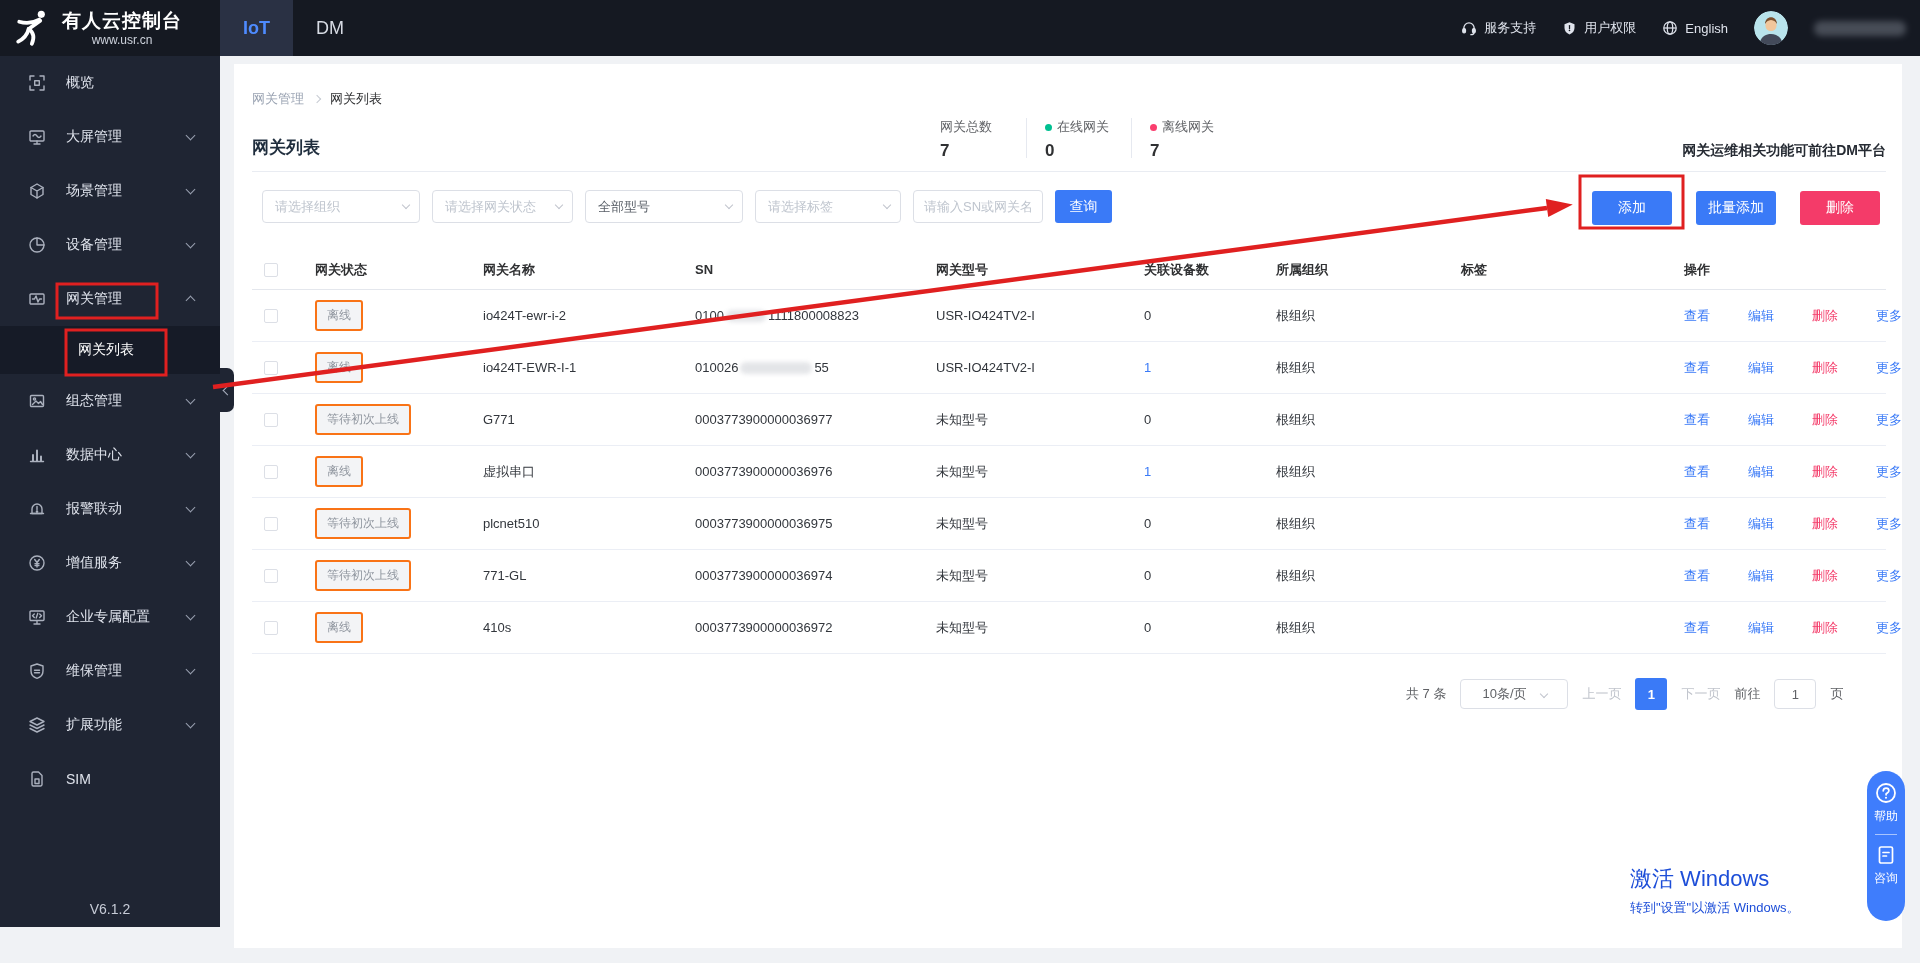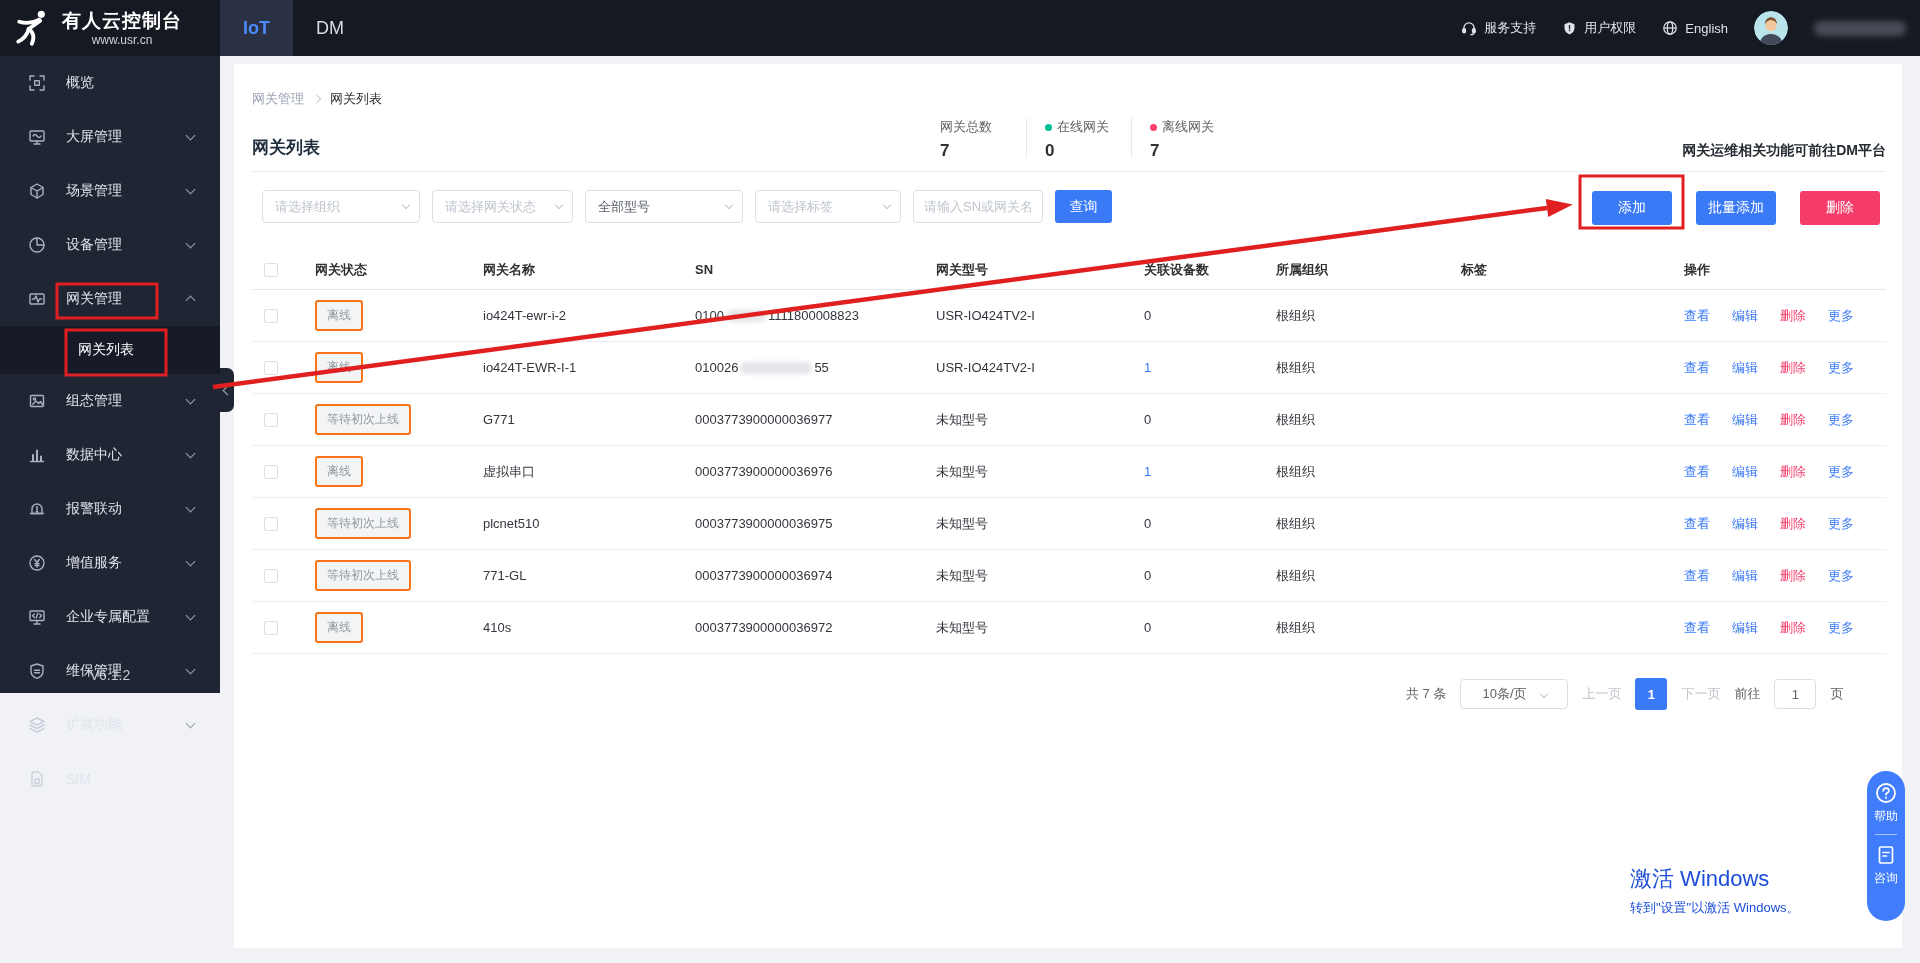--- a/index.html
+++ b/index.html
@@ -16,21 +16,21 @@
   .tabs { display:flex; }
   .tab { height:56px; line-height:56px; padding:0 23px; font-size:18px; color:#d7dbe4; cursor:pointer; }
   .tab.active { background:#2a3144; color:#4e8bff; font-weight:bold; }
   .top-right { position:absolute; right:14px; top:0; height:56px; display:flex; align-items:center; gap:26px; }
   .top-link { display:flex; align-items:center; gap:7px; color:#dfe3ec; font-size:13px; cursor:pointer; }
   .top-link svg { display:block; }
   .avatar { width:34px; height:34px; border-radius:50%; overflow:hidden; flex:0 0 34px; }
   .user-blur { width:92px; height:15px; border-radius:7px; background:#9aa1ad; opacity:.38; filter:blur(3px); }
 
   
-  .sidebar { position:absolute; left:0; top:56px; width:220px; height:637px; background:#1f2533; z-index:15; }
+  .sidebar { position:absolute; left:0; top:56px; width:220px; height:871px; background:#1f2533; z-index:15; }
   .side-item { height:54px; display:flex; align-items:center; padding-left:28px; color:#dfe3ec; font-size:14px; position:relative; cursor:pointer; }
   .si-icon { width:18px; height:18px; margin-right:20px; flex:0 0 18px; opacity:.85; }
   .si-icon svg { display:block; width:18px; height:18px; }
   .chev { width:7px; height:7px; border-right:1.6px solid #99a0b0; border-bottom:1.6px solid #99a0b0; transform:rotate(45deg); position:absolute; right:26px; top:50%; margin-top:-5px; }
   .chev.up { transform:rotate(-135deg); margin-top:-2px; }
   .side-sub { height:48px; display:flex; align-items:center; padding-left:78px; color:#c9ced9; font-size:14px; cursor:pointer; }
   .side-sub.active { background:#161b27; color:#ffffff; }
   .side-version { position:absolute; bottom:10px; left:0; width:220px; text-align:center; color:#c6cbd6; font-size:14px; }
   .collapse-handle { position:absolute; left:220px; top:368px; width:14px; height:44px; background:#1f2533; border-radius:0 7px 7px 0; z-index:16; display:flex; align-items:center; justify-content:center; cursor:pointer; }
   .collapse-handle .chev { position:static; margin:0; transform:rotate(135deg); border-color:#aab1c0; }
@@ -72,21 +72,21 @@
   .gw-table { position:absolute; left:18px; top:186px; width:1634px; }
   .t-row { display:grid; grid-template-columns:63px 168px 212px 241px 208px 132px 185px 223px 202px; align-items:center; }
   .t-head { height:40px; border-bottom:1px solid #e4e7ed; font-size:13px; font-weight:bold; color:#303133; }
   .t-body-row { height:52px; border-bottom:1px solid #ebeef5; font-size:13px; color:#32363c; }
   .cell { display:flex; align-items:center; }
   .cell-cb { padding-left:12px; }
   .cb { width:14px; height:14px; border:1px solid #dcdfe6; border-radius:2px; background:#fff; cursor:pointer; }
   .badge { display:inline-block; background:#f3f4f6; border:2px solid #f97316; color:#8f959e; font-size:12px; padding:5px 10px; border-radius:3px; white-space:nowrap; }
   .dev-link { color:#3a7af7; cursor:pointer; }
   .smudge { display:inline-block; height:12px; border-radius:6px; background:#c9ccd2; opacity:.5; filter:blur(2px); margin:0 2px; vertical-align:middle; }
-  .ops { display:flex; gap:22px; }
+  .ops { display:flex; gap:38px; }
   .op-link { color:#3a7af7; font-size:13px; cursor:pointer; white-space:nowrap; }
   .op-link.danger { color:#f43b69; }
 
   
   .pagination { position:absolute; left:1172px; top:614px; display:flex; align-items:center; gap:14px; font-size:13px; color:#606266; }
   .pg-select { width:108px; height:30px; border:1px solid #dcdfe6; border-radius:4px; display:flex; align-items:center; justify-content:center; gap:14px; position:relative; color:#606266; cursor:pointer; }
   .pg-select .chev { position:static; margin:0; width:6px; height:6px; border-color:#c0c4cc; }
   .pg-dis { color:#c0c4cc; cursor:default; }
   .pg-cur { width:32px; height:32px; background:#3a7af7; color:#fff; border-radius:3px; display:flex; align-items:center; justify-content:center; font-weight:bold; cursor:pointer; }
   .pg-input { width:42px; height:30px; border:1px solid #dcdfe6; border-radius:4px; text-align:center; font-size:13px; color:#606266; font-family:inherit; }

